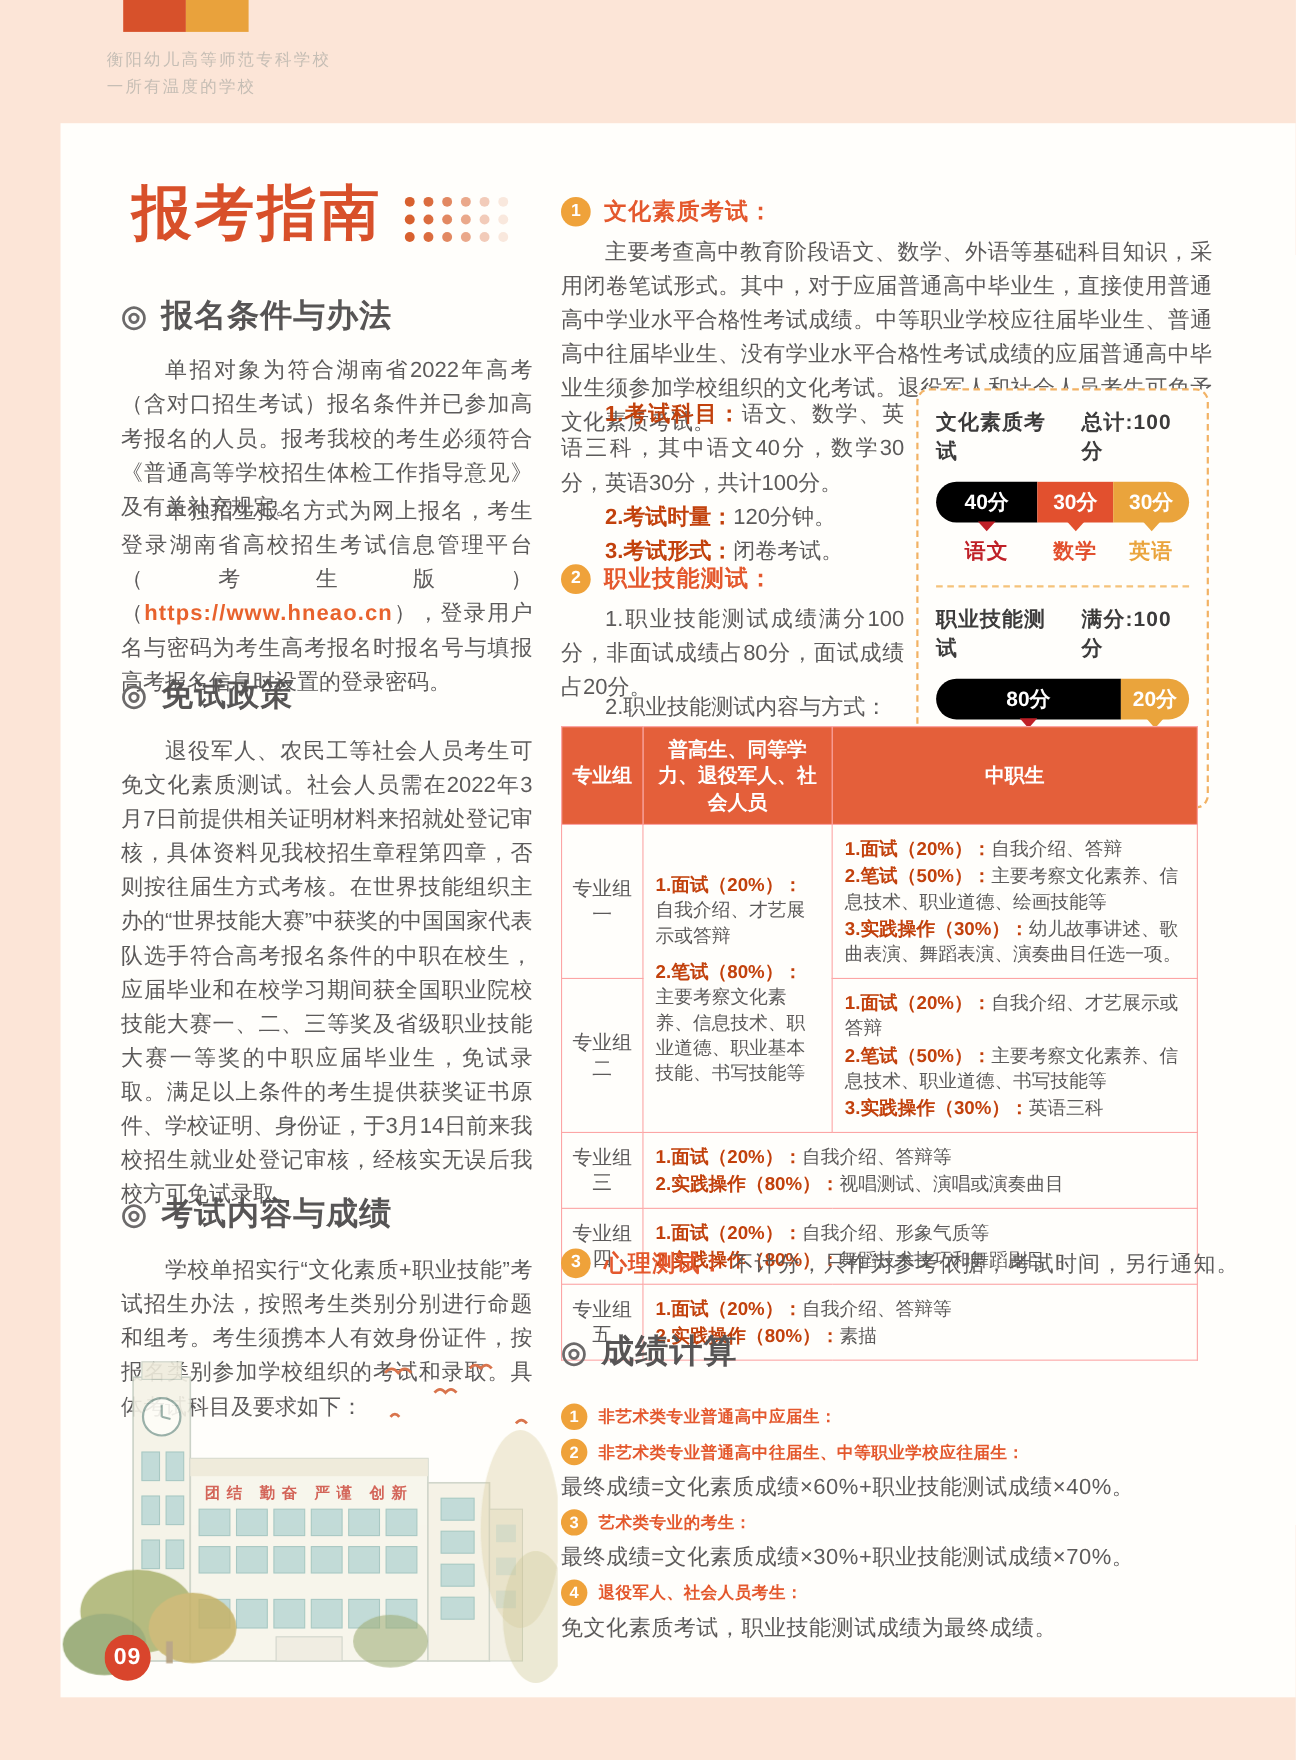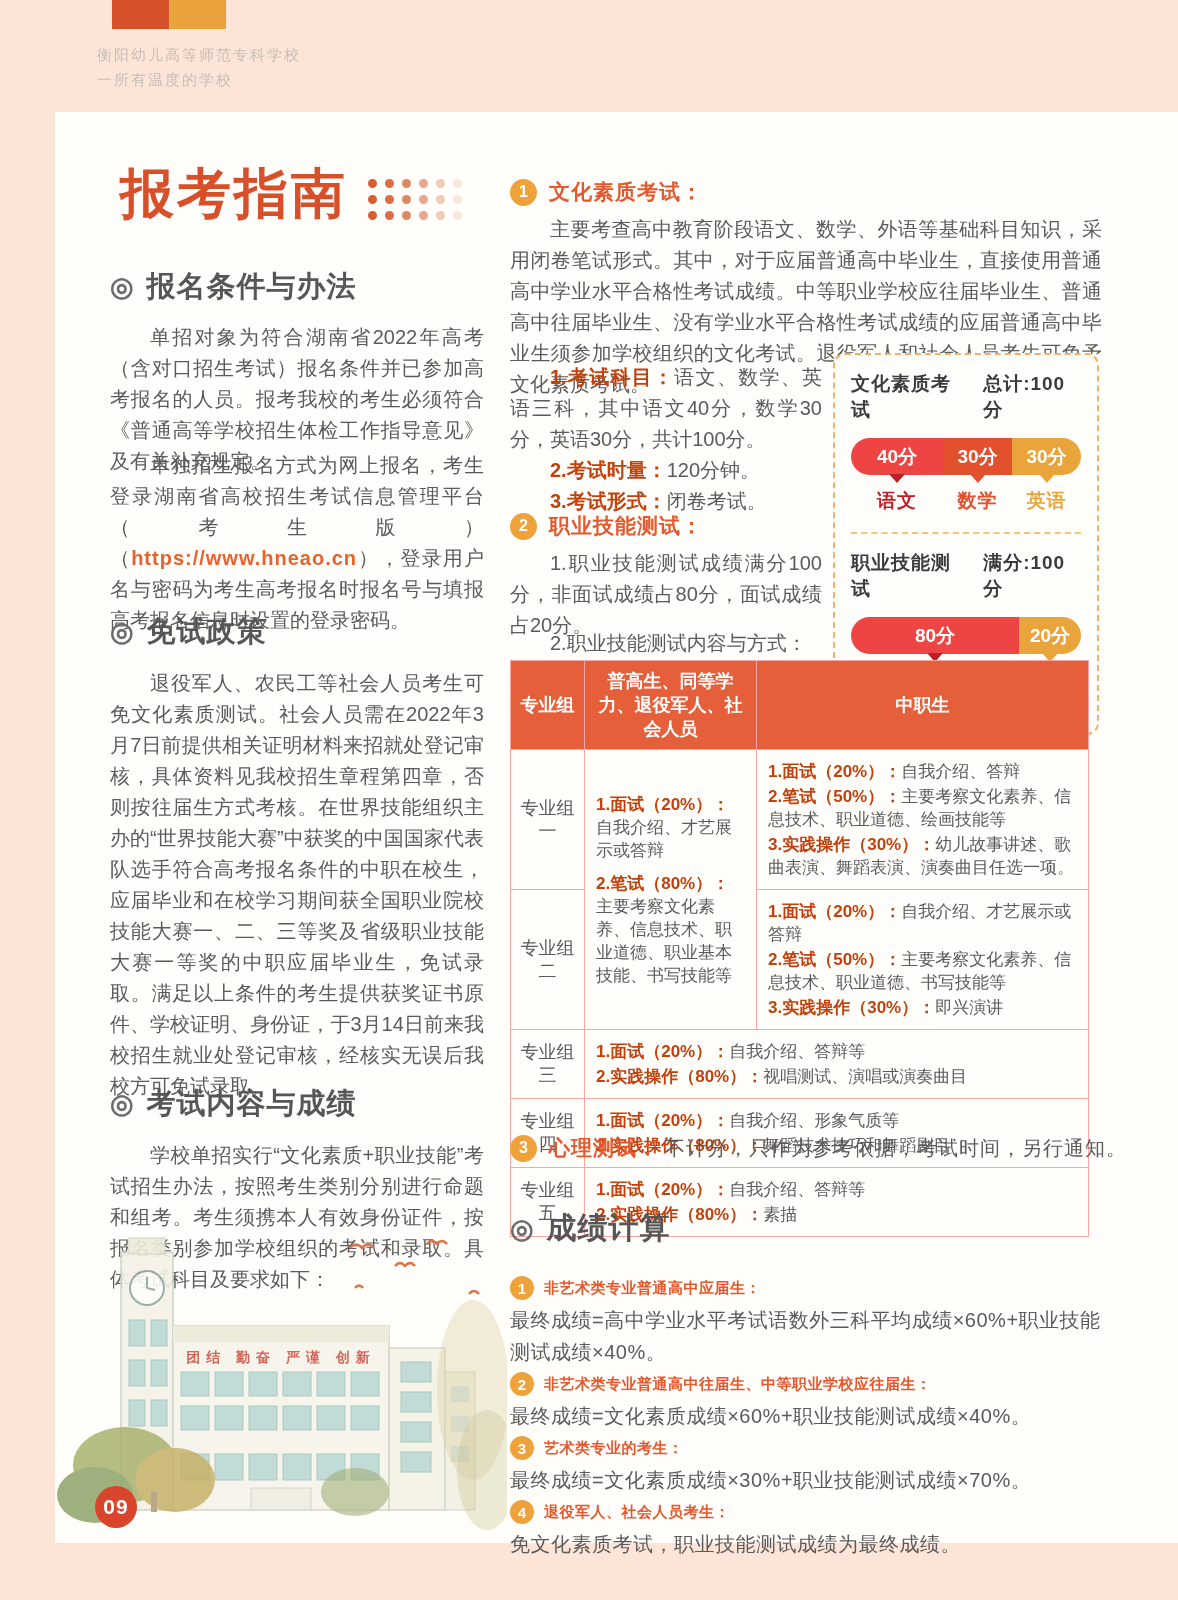--- a/index.html
+++ b/index.html
@@ -42,21 +42,21 @@
 
   
   .scorebox { position:absolute; left:323px; top:241px; width:266px; border:2px dashed #f2b264; border-radius:12px; padding:16px 16px 14px; background:#fffefb; }
   .sb-titlerow { display:flex; justify-content:space-between; align-items:baseline; font-size:19px; font-weight:700; color:#3c3b3b; letter-spacing:1px;gap:17px; }
   .bar { display:flex; height:37px; margin-top:15px; }
   .seg { position:relative; display:flex; align-items:center; justify-content:center; }
   .seg .txt { color:#fff; font-weight:700; font-size:19px; }
   .seg::after { content:""; position:absolute; top:100%; left:50%; transform:translateX(-50%); border:8px solid transparent; border-top:9px solid currentColor; margin-top:-1px; }
   .seg:first-child { border-radius:19px 0 0 19px; }
   .seg:last-child  { border-radius:0 19px 19px 0; }
-  .c-darkred { background:#ef4444; color:#bf2027; }
+  .c-darkred { background:#000000; color:#bf2027; }
   .c-orared  { background:#e2502e; color:#e2502e; }
   .c-amber   { background:#eaa43c; color:#eaa43c; }
   .bar-labels { display:flex; margin-top:13px; }
   .bar-labels b { text-align:center; font-size:19px; letter-spacing:1px; }
   .t-darkred { color:#bf2027; } .t-orared { color:#e2502e; } .t-amber { color:#eaa43c; }
   .panel2 { border-top:2px dashed #f5c27a; margin-top:18px; padding-top:16px; }
 
   
   .skill-table { position:absolute; left:0; top:548px; border-collapse:collapse; table-layout:fixed; width:578px; background:#fffefb; }
   .skill-table th, .skill-table td { border:1px solid #fca5a5; }
@@ -296,21 +296,21 @@
             <div class="cellblock"><span class="blabel">1.面试（20%）：</span><span>自我介绍、答辩</span></div>
             <div class="cellblock"><span class="blabel">2.笔试（50%）：</span><span>主要考察文化素养、信息技术、职业道德、绘画技能等</span></div>
             <div class="cellblock"><span class="blabel">3.实践操作（30%）：</span><span>幼儿故事讲述、歌曲表演、舞蹈表演、演奏曲目任选一项。</span></div>
           </td>
         </tr>
         <tr>
           <td class="grp">专业组二</td>
           <td>
             <div class="cellblock"><span class="blabel">1.面试（20%）：</span><span>自我介绍、才艺展示或答辩</span></div>
             <div class="cellblock"><span class="blabel">2.笔试（50%）：</span><span>主要考察文化素养、信息技术、职业道德、书写技能等</span></div>
-            <div class="cellblock"><span class="blabel">3.实践操作（30%）：</span><span>即兴演讲</span></div>
+            <div class="cellblock"><span class="blabel">3.实践操作（30%）：</span><span>英语三科</span></div>
           </td>
         </tr>
         <tr>
           <td class="grp">专业组三</td>
           <td colspan="2">
             <div class="cellblock"><span class="blabel">1.面试（20%）：</span><span>自我介绍、答辩等</span></div>
             <div class="cellblock"><span class="blabel">2.实践操作（80%）：</span><span>视唱测试、演唱或演奏曲目</span></div>
           </td>
         </tr>
         <tr>
@@ -337,21 +337,20 @@
       </div>
 
       <h2 class="calc-h" style="top:1096px;"><span class="bullet">◎</span><span>成绩计算</span></h2>
 
       <div class="calc-list" style="top:1160px;">
         <div class="calc-item">
           <div class="ci-head">
               <span class="ncircle">1</span>
               <span class="ci-label">非艺术类专业普通高中应届生：</span>
             </div>
-          <div class="ci-formula">最终成绩=高中学业水平考试语数外三科平均成绩×60%+职业技能测试成绩×40%。</div>
         </div>
         <div class="calc-item">
           <div class="ci-head">
               <span class="ncircle">2</span>
               <span class="ci-label">非艺术类专业普通高中往届生、中等职业学校应往届生：</span>
             </div>
           <div class="ci-formula">最终成绩=文化素质成绩×60%+职业技能测试成绩×40%。</div>
         </div>
         <div class="calc-item">
           <div class="ci-head">

